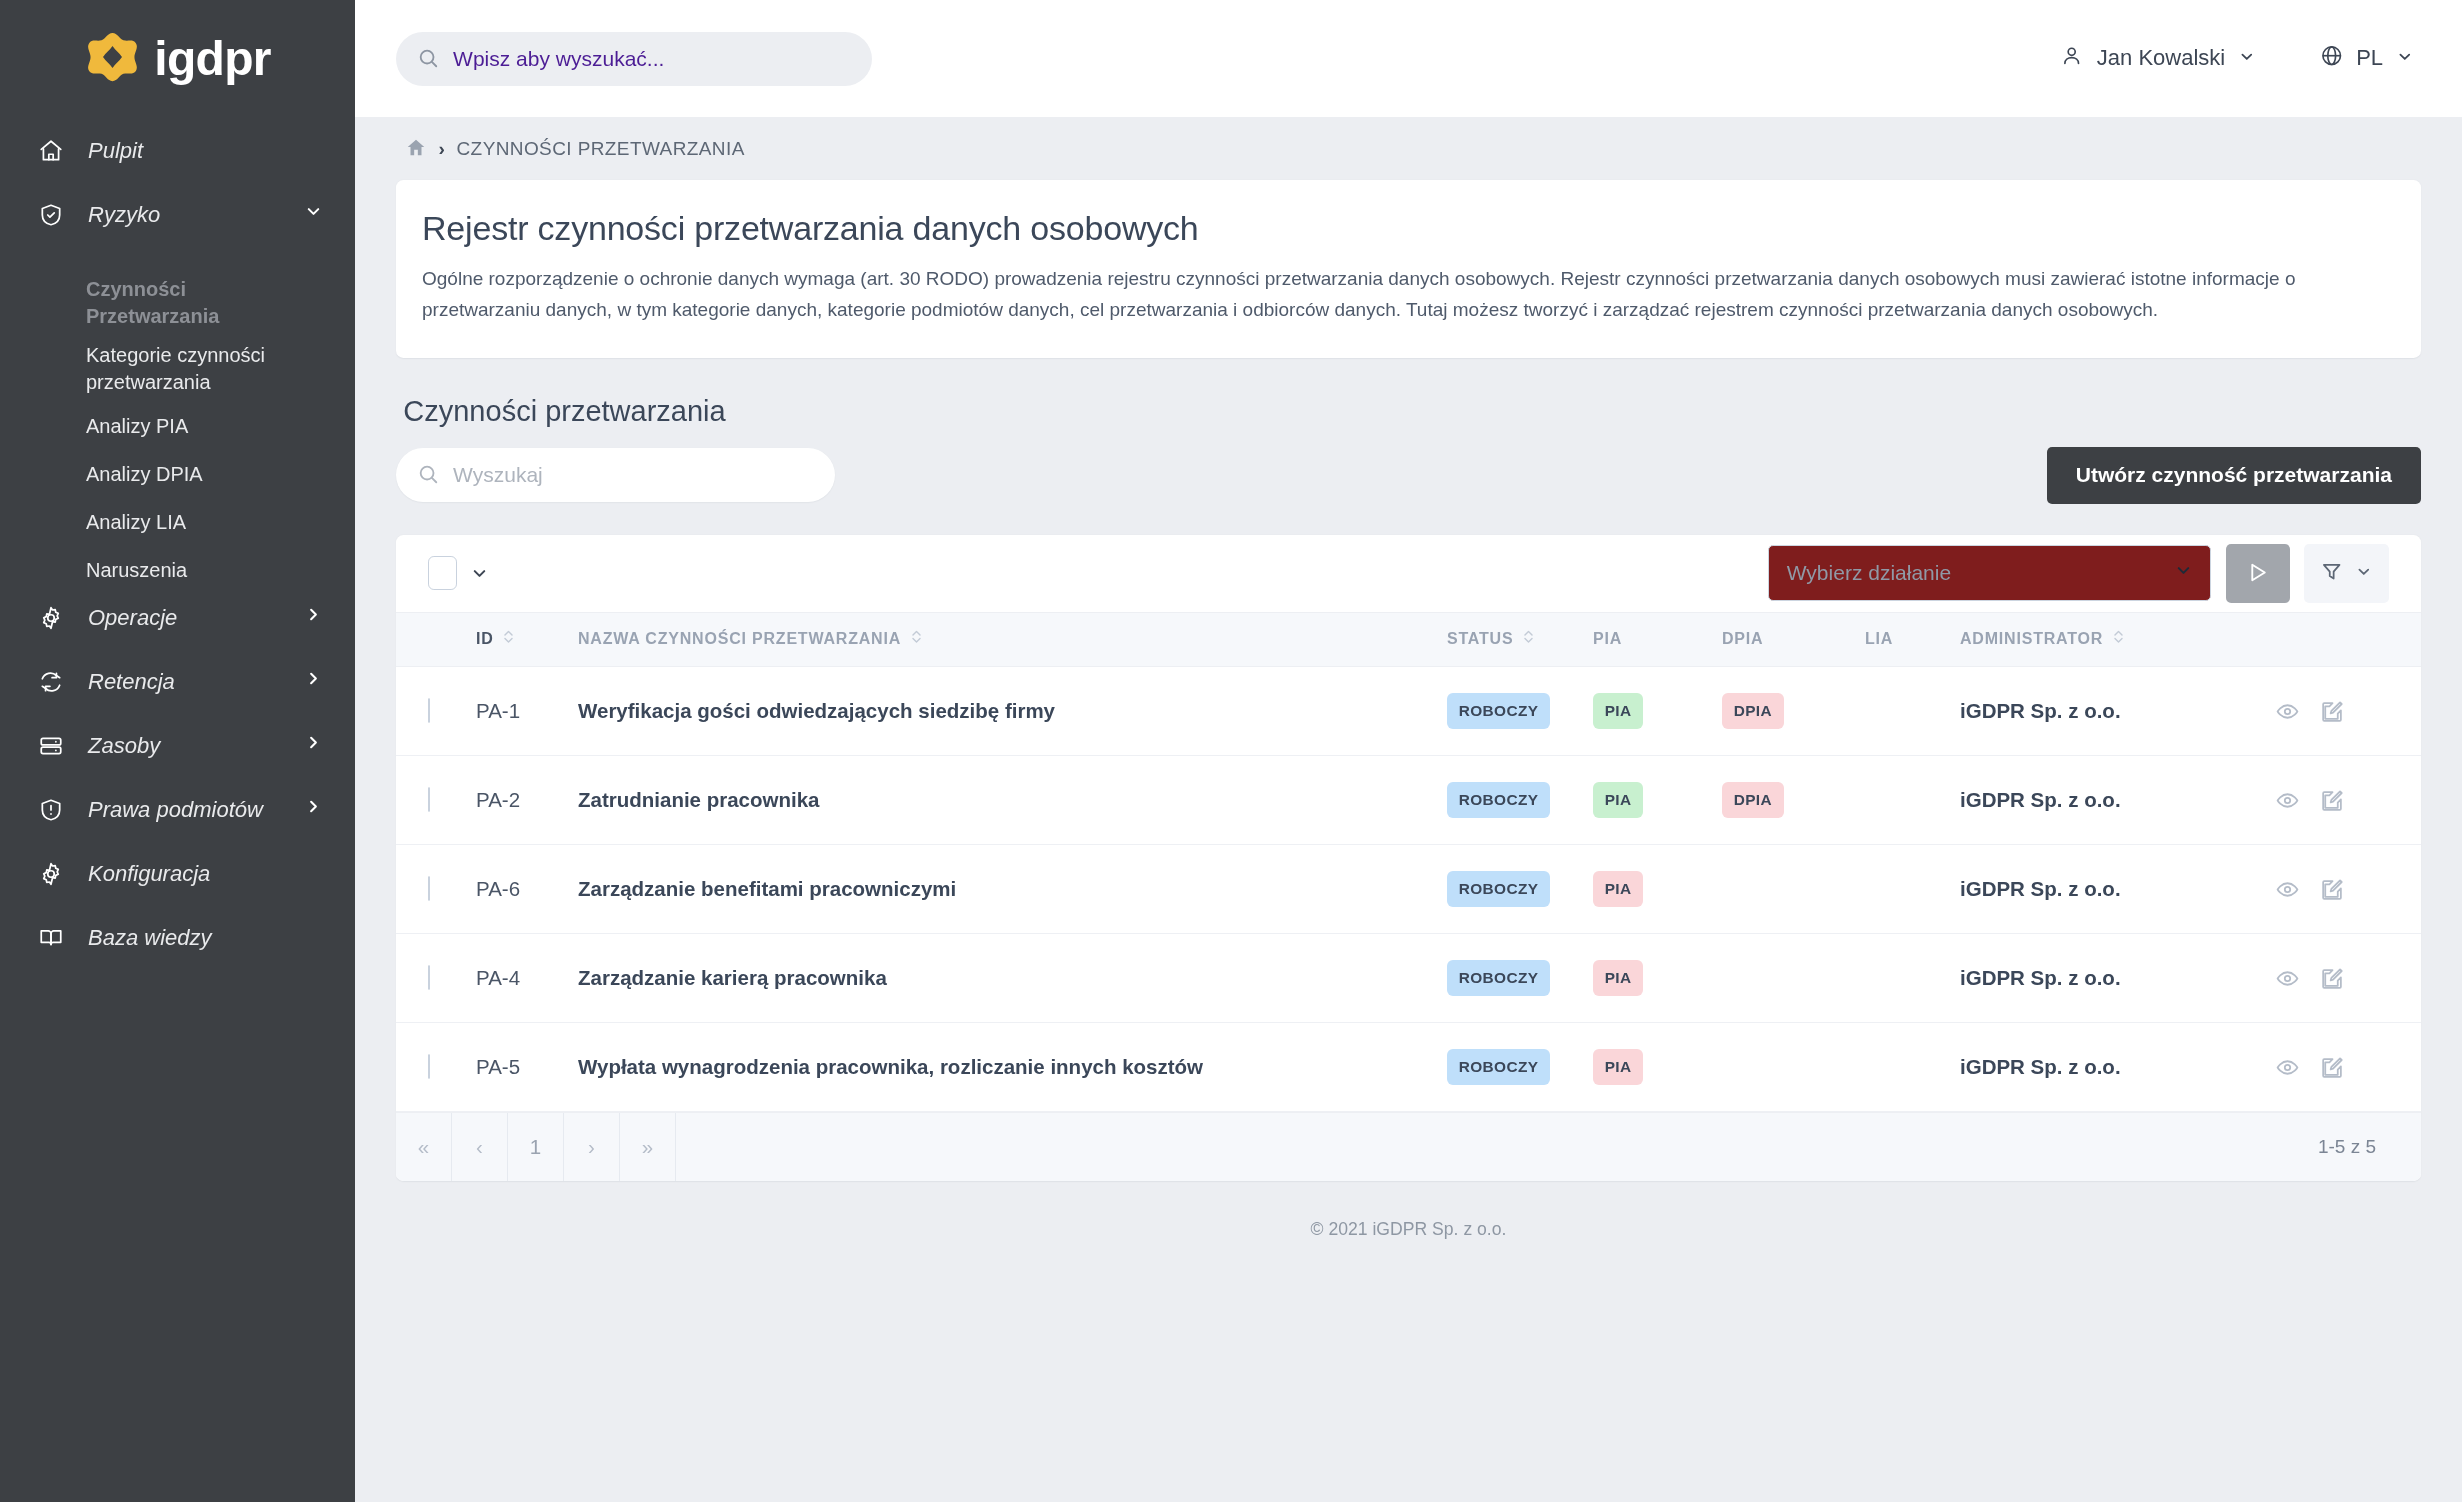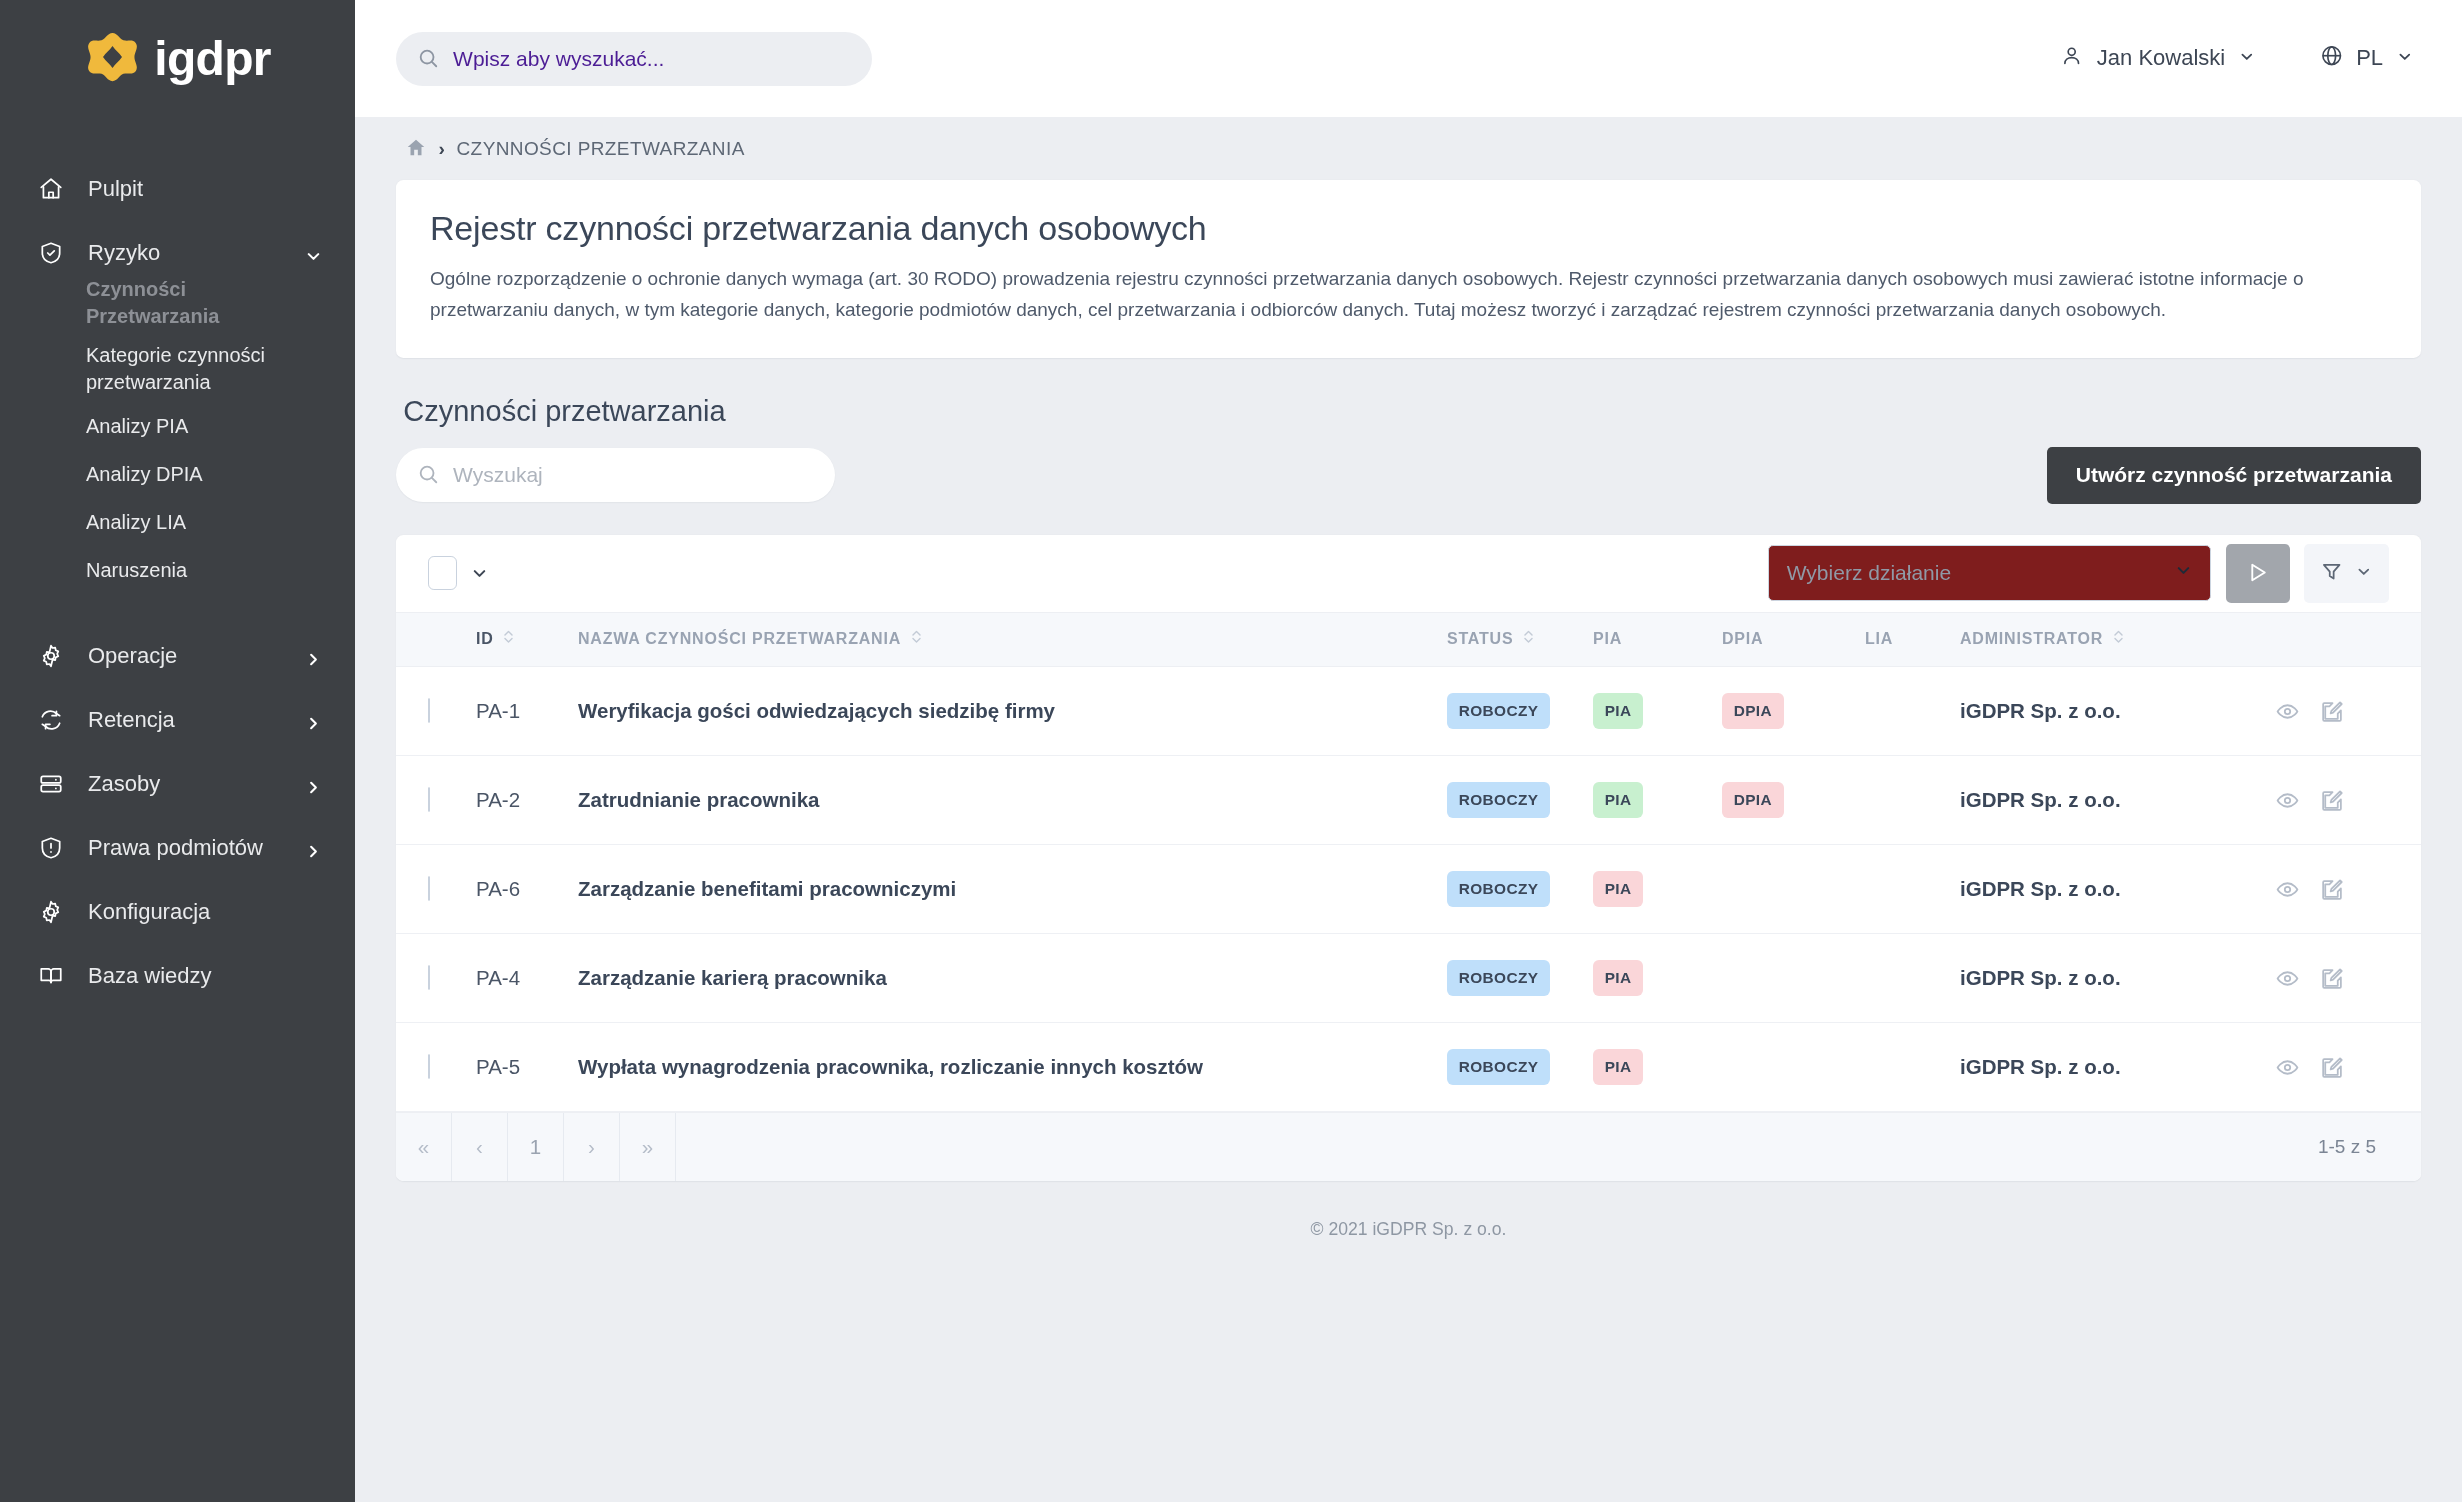--- a/index.html
+++ b/index.html
@@ -20,24 +20,24 @@
   }
   .logo-row {
     display: flex; align-items: center; justify-content: center;
     gap: 13px; height: 117px; padding-top: 0;
   }
   .logo-mark { width: 57px; height: 57px; flex: 0 0 57px; }
   .logo-text { color: #fff; font-size: 48px; font-weight: 700; letter-spacing: -0.7px; line-height: 1; }
 
   .nav { padding-top: 20.5px; }
   .nav-item {
-    display: flex; align-items: flex-end;
+    display: flex; align-items: flex-start;
     height: 64px; padding: 0 32px 0 38px;
     color: #e9eaec; font-size: 22px;
-    cursor: pointer; position: relative;
+    cursor: pointer; position: relative; font-style: italic;
   }
   .nav-item .nav-ico { width: 34px; flex: 0 0 34px; display:flex; align-items:center; }
   .nav-item .nav-label { flex: 1; padding-left: 16px; white-space: nowrap; }
   .nav-item .nav-chev { width: 25px; flex: 0 0 25px; display:flex; justify-content:flex-end; align-items:center; }
 
   .subnav { padding: 4.4px 0 10.2px 0; }
   .subnav-item {
     display: flex; align-items: center;
     min-height: 48px; padding: 5.9px 32px 5.9px 86px;
     color: #e9eaec; font-size: 20px; line-height: 1.35;
@@ -70,21 +70,21 @@
 
   .breadcrumb {
     display: flex; align-items: center; gap: 11.7px;
     height: 63px; padding-left: 8.8px;
   }
   .bc-sep { color: #3d4654; font-size: 19px; font-weight: 700; }
   .bc-text { color: #5d6775; font-size: 19px; letter-spacing: 0.4px; }
 
   .card {
     background: #fff; border-radius: 7.3px;
-    padding: 29px 31px 32px 34px;
+    padding: 29px 31px 32px 26px;
     box-shadow: 0 0.7px 1.5px rgba(20,30,50,.06);
   }
   .card h1 { color: #3b4759; font-size: 34px; font-weight: 400; letter-spacing: -0.2px; }
   .card p { color: #4f5a6b; font-size: 19px; line-height: 1.62; margin-top: 16px; }
 
   .section-title { color: #3b4759; font-size: 29px; font-weight: 400; margin: 37px 0 0 7.3px; }
 
   .searchrow { display: flex; align-items: center; margin-top: 19px; }
   .listsearch {
     width: 439px; height: 54px; background: #fff;

